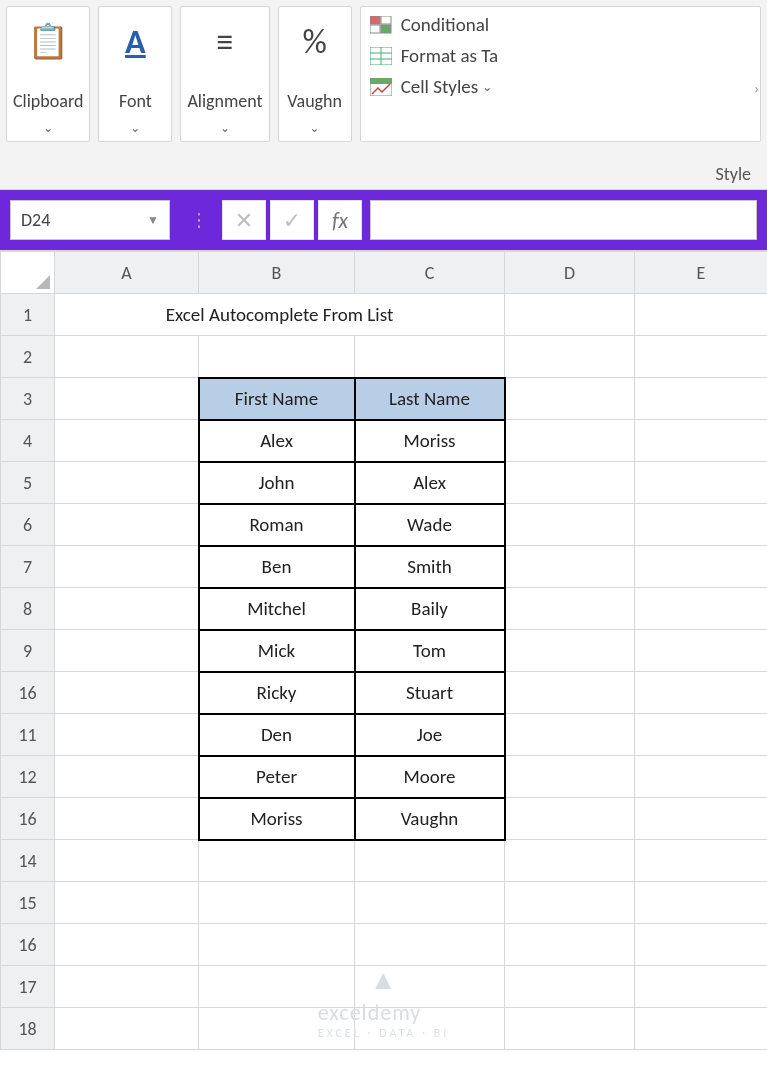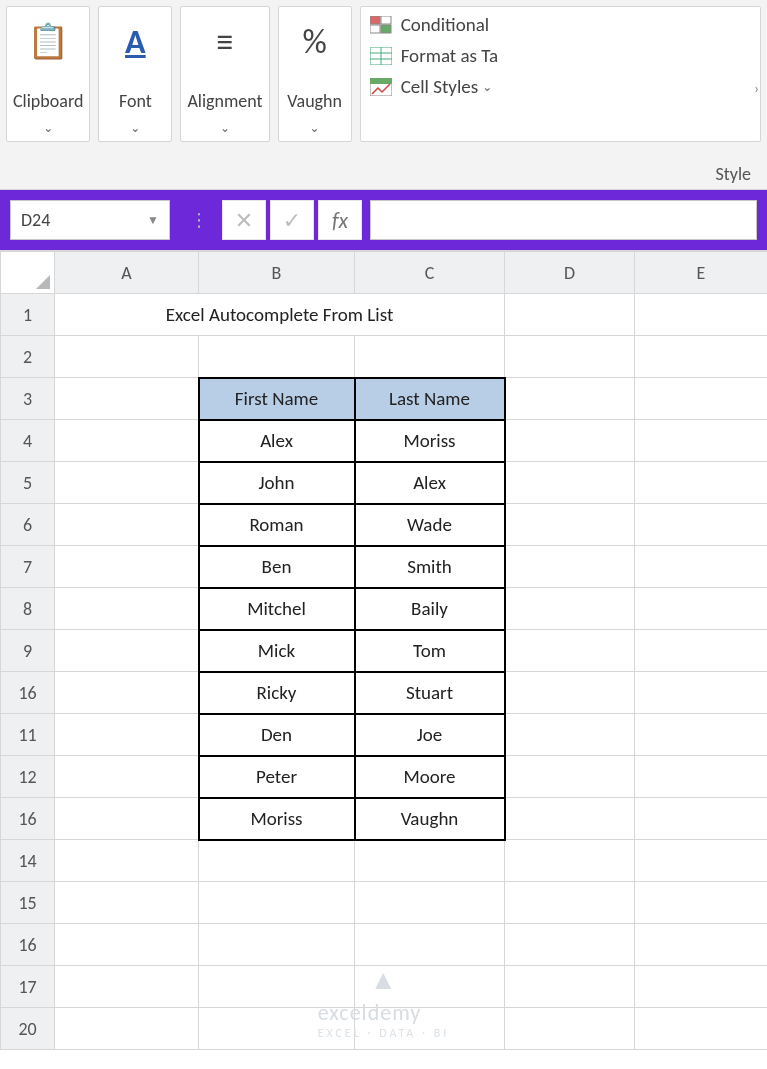--- a/index.html
+++ b/index.html
@@ -464,21 +464,21 @@
         </tr>
   <tr>
           <th class="rowh">17</th>
           <td class="empty"></td>
           <td class="empty"></td>
           <td class="empty"></td>
           <td class="empty"></td>
           <td class="empty"></td>
         </tr>
   <tr>
-          <th class="rowh">20</th>
+          <th class="rowh">18</th>
           <td class="empty"></td>
           <td class="empty"></td>
           <td class="empty"></td>
           <td class="empty"></td>
           <td class="empty"></td>
         </tr>
 </tbody>
     </table>
 
 <div class="watermark">

